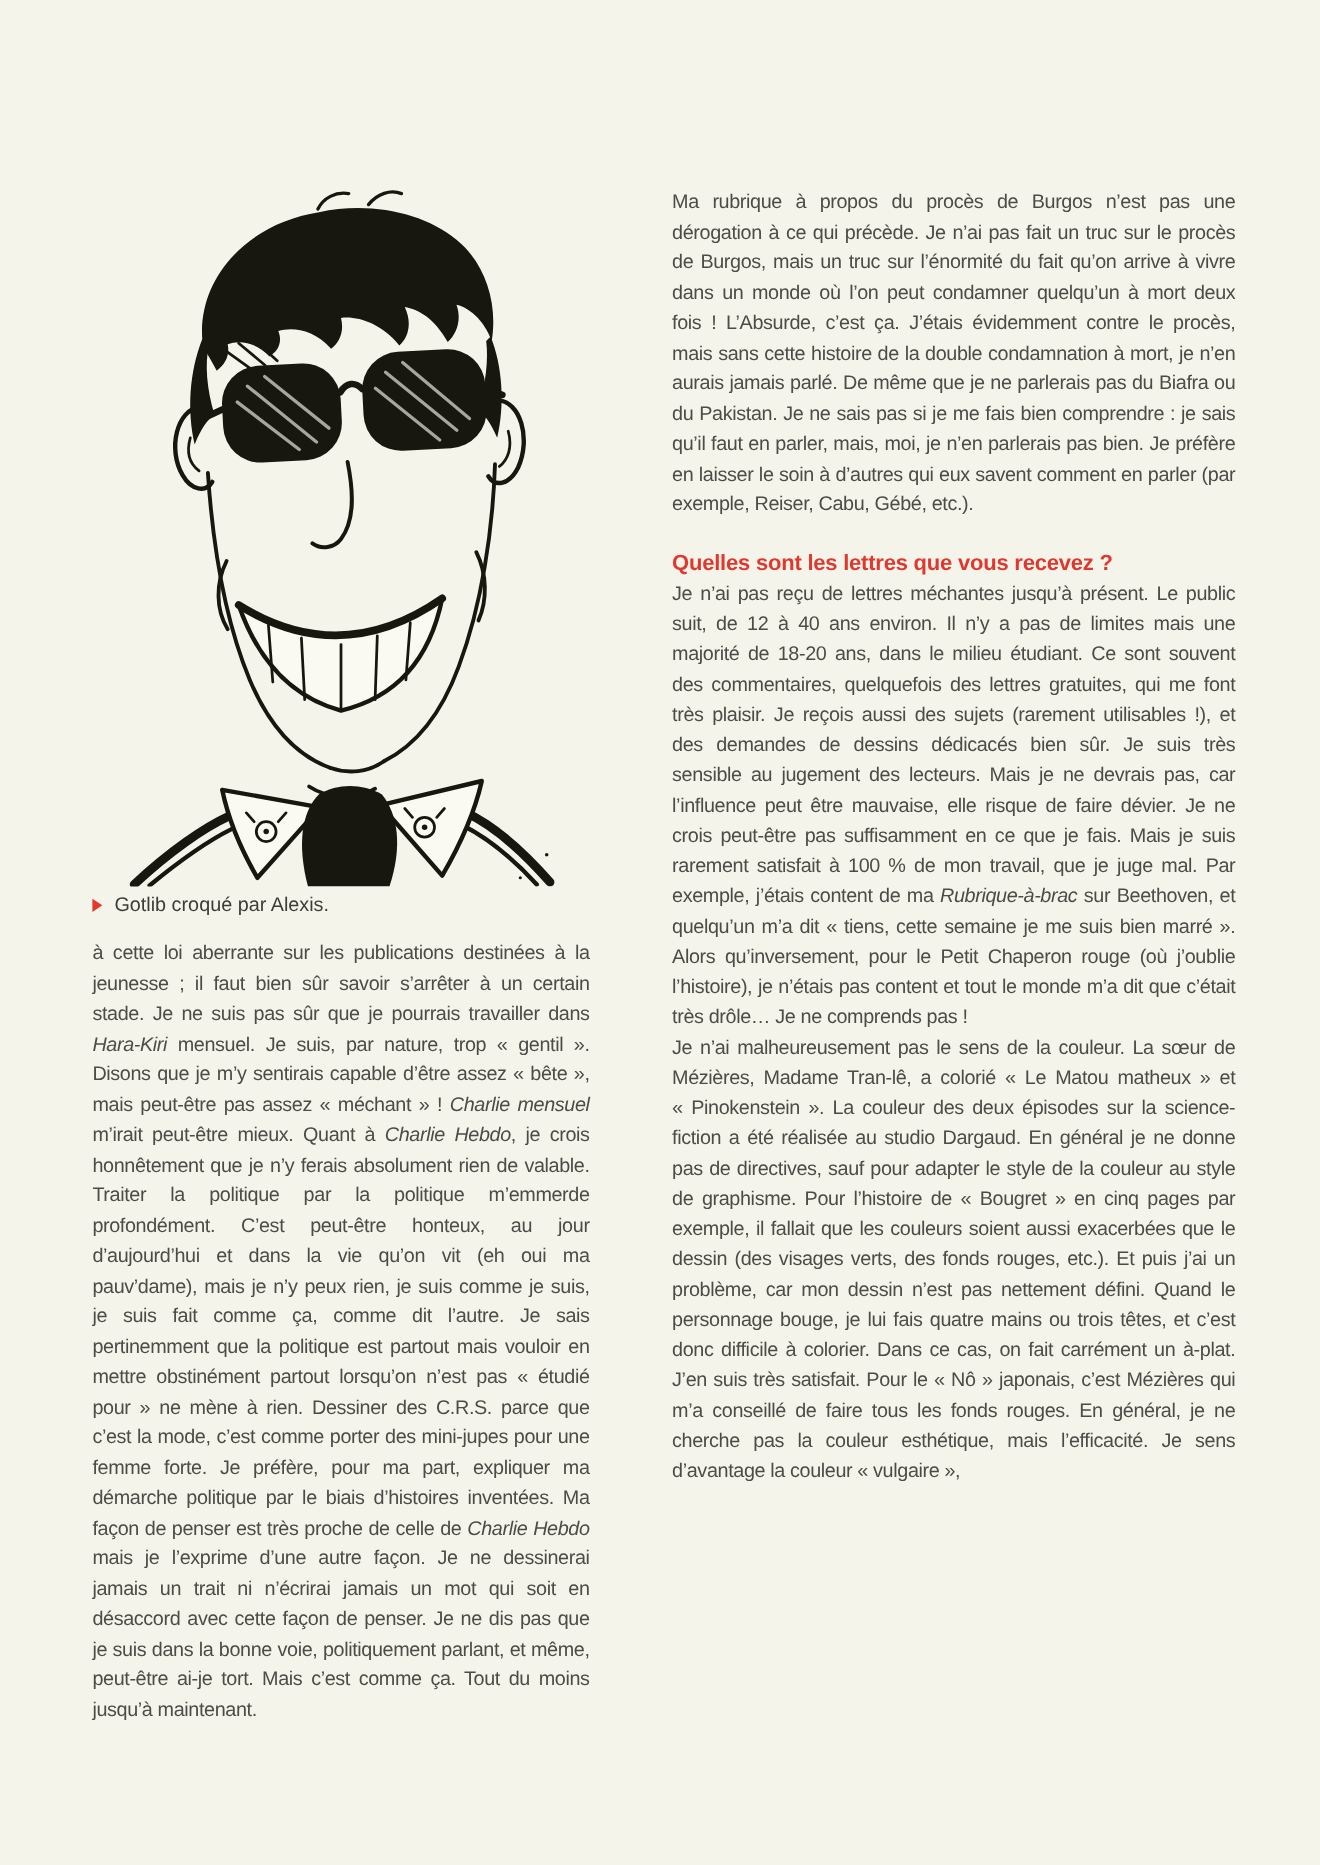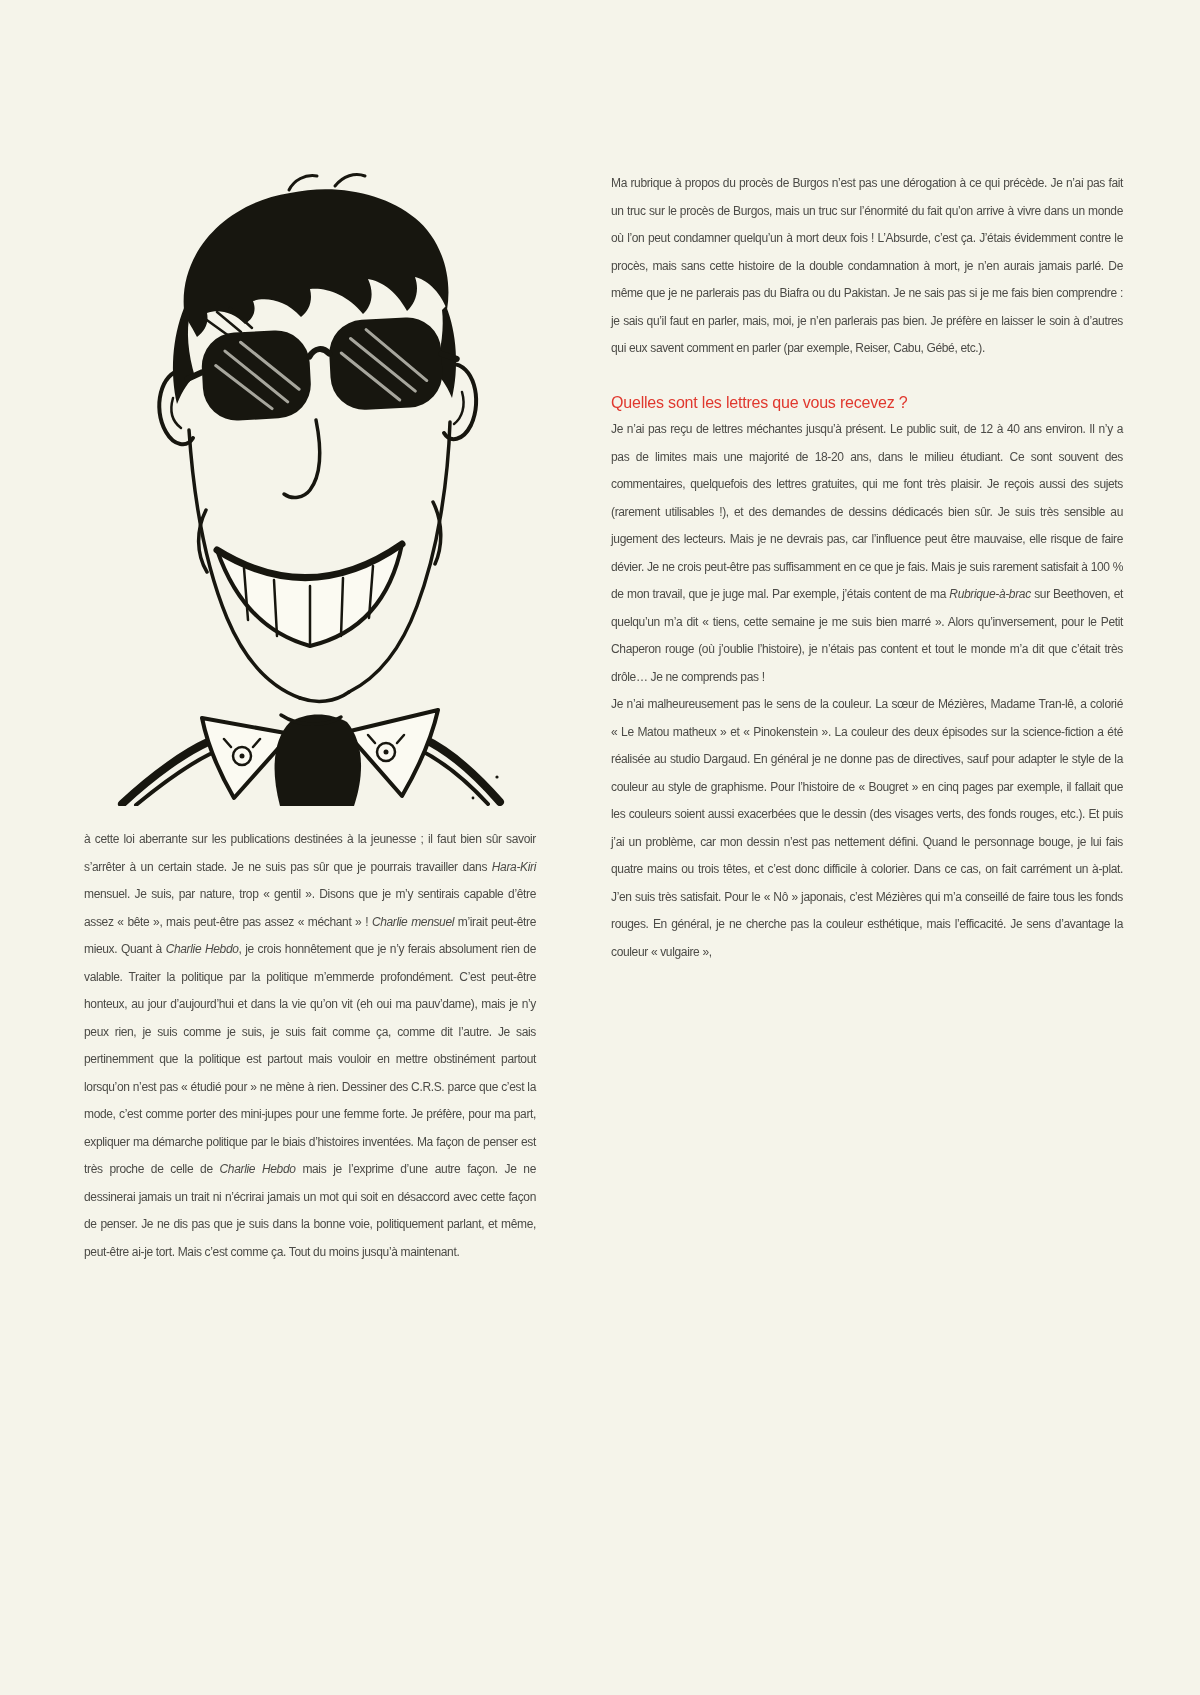--- a/index.html
+++ b/index.html
@@ -29,31 +29,31 @@
     font-size:18px;color:#3d3c37;letter-spacing:0;
   }
   .caption-marker{
     width:0;height:0;flex:0 0 auto;
     border-left:9px solid var(--accent);
     border-top:6px solid transparent;
     border-bottom:6px solid transparent;
   }
   .body-text{
     margin:0;
-    font-size:12px;line-height:27.5px;
+    font-size:18px;line-height:27.5px;
     letter-spacing:-0.35px;
     text-align:justify;
     color:var(--ink);
     hyphens:none;
   }
   .col-left .body-text{margin-top:20px;}
   .question{
     margin:26px 0 0 0;
-    font-size:16px;line-height:27.5px;
-    font-weight:400;color:var(--accent);
+    font-size:20px;line-height:27.5px;
+    font-weight:700;color:var(--accent);
     letter-spacing:-0.2px;
   }
   .folio{
     position:absolute;left:0;right:0;top:1624px;
     text-align:center;
     font-size:18px;letter-spacing:1px;
     color:var(--folio);
   }
   i{font-style:italic;}
 </style>
@@ -157,20 +157,24 @@
             <path d="M 289 408 L 285 460"></path>
           </g>
         </g>
 
         <g fill="#17160f" stroke="none">
           <circle cx="401" cy="630" r="2"></circle>
             <circle cx="413" cy="619" r="1.6"></circle>
             <circle cx="389" cy="640" r="1.4"></circle>
         </g>
       </svg>
+      <figcaption class="caption">
+        <span class="caption-marker"></span>
+        <span>Gotlib croqué par Alexis.</span>
+      </figcaption>
     </figure>
 
     <p class="body-text"><span>à cette loi aberrante sur les publications destinées à la jeunesse&nbsp;; il faut bien sûr savoir s’arrêter à un certain stade. Je ne suis pas sûr que je pourrais travailler dans </span><i>Hara-Kiri</i><span> mensuel. Je suis, par nature, trop «&nbsp;gentil&nbsp;». Disons que je m’y sentirais capable d’être assez «&nbsp;bête&nbsp;», mais peut-être pas assez «&nbsp;méchant&nbsp;»&nbsp;! </span><i>Charlie mensuel</i><span> m’irait peut-être mieux. Quant à </span><i>Charlie Hebdo</i><span>, je crois honnêtement que je n’y ferais absolument rien de valable. Traiter la politique par la politique m’emmerde profondément. C’est peut-être honteux, au jour d’aujourd’hui et dans la vie qu’on vit (eh oui ma pauv’dame), mais je n’y peux rien, je suis comme je suis, je suis fait comme ça, comme dit l’autre. Je sais pertinemment que la politique est partout mais vouloir en mettre obstinément partout lorsqu’on n’est pas «&nbsp;étudié pour&nbsp;» ne mène à rien. Dessiner des C.R.S. parce que c’est la mode, c’est comme porter des mini-jupes pour une femme forte. Je préfère, pour ma part, expliquer ma démarche politique par le biais d’histoires inventées. Ma façon de penser est très proche de celle de </span><i>Charlie Hebdo</i><span> mais je l’exprime d’une autre façon. Je ne dessinerai jamais un trait ni n’écrirai jamais un mot qui soit en désaccord avec cette façon de penser. Je ne dis pas que je suis dans la bonne voie, politiquement parlant, et même, peut-être ai-je tort. Mais c’est comme ça. Tout du moins jusqu’à maintenant.</span></p>
   </div>
 
   <div class="col-right">
     <p class="body-text"><span>Ma rubrique à propos du procès de Burgos n’est pas une dérogation à ce qui précède. Je n’ai pas fait un truc sur le procès de Burgos, mais un truc sur l’énormité du fait qu’on arrive à vivre dans un monde où l’on peut condamner quelqu’un à mort deux fois&nbsp;! L’Absurde, c’est ça. J’étais évidemment contre le procès, mais sans cette histoire de la double condamnation à mort, je n’en aurais jamais parlé. De même que je ne parlerais pas du Biafra ou du Pakistan. Je ne sais pas si je me fais bien comprendre&nbsp;: je sais qu’il faut en parler, mais, moi, je n’en parlerais pas bien. Je préfère en laisser le soin à d’autres qui eux savent comment en parler (par exemple, Reiser, Cabu, Gébé, etc.).</span></p>
     <h2 class="question">Quelles sont les lettres que vous recevez&nbsp;?</h2>
     <p class="body-text"><span>Je n’ai pas reçu de lettres méchantes jusqu’à présent. Le public suit, de 12 à 40 ans environ. Il n’y a pas de limites mais une majorité de 18-20 ans, dans le milieu étudiant. Ce sont souvent des commentaires, quelquefois des lettres gratuites, qui me font très plaisir. Je reçois aussi des sujets (rarement utilisables&nbsp;!), et des demandes de dessins dédicacés bien sûr. Je suis très sensible au jugement des lecteurs. Mais je ne devrais pas, car l’influence peut être mauvaise, elle risque de faire dévier. Je ne crois peut-être pas suffisamment en ce que je fais. Mais je suis rarement satisfait à 100&nbsp;% de mon travail, que je juge mal. Par exemple, j’étais content de ma </span><i>Rubrique-à-brac</i><span> sur Beethoven, et quelqu’un m’a dit «&nbsp;tiens, cette semaine je me suis bien marré&nbsp;». Alors qu’inversement, pour le Petit Chaperon rouge (où j’oublie l’histoire), je n’étais pas content et tout le monde m’a dit que c’était très drôle… Je ne comprends pas&nbsp;!</span></p>
     <p class="body-text"><span>Je n’ai malheureusement pas le sens de la couleur. La sœur de Mézières, Madame Tran-lê, a colorié «&nbsp;Le Matou matheux&nbsp;» et «&nbsp;Pinokenstein&nbsp;». La couleur des deux épisodes sur la science-fiction a été réalisée au studio Dargaud. En général je ne donne pas de directives, sauf pour adapter le style de la couleur au style de graphisme. Pour l’histoire de «&nbsp;Bougret&nbsp;» en cinq pages par exemple, il fallait que les couleurs soient aussi exacerbées que le dessin (des visages verts, des fonds rouges, etc.). Et puis j’ai un problème, car mon dessin n’est pas nettement défini. Quand le personnage bouge, je lui fais quatre mains ou trois têtes, et c’est donc difficile à colorier. Dans ce cas, on fait carrément un à-plat. J’en suis très satisfait. Pour le «&nbsp;Nô&nbsp;» japonais, c’est Mézières qui m’a conseillé de faire tous les fonds rouges. En général, je ne cherche pas la couleur esthétique, mais l’efficacité. Je sens d’avantage la couleur «&nbsp;vulgaire&nbsp;»,</span></p>

